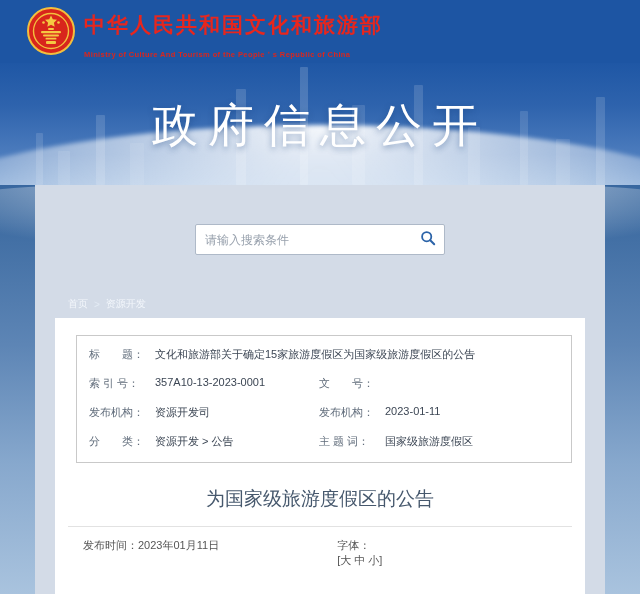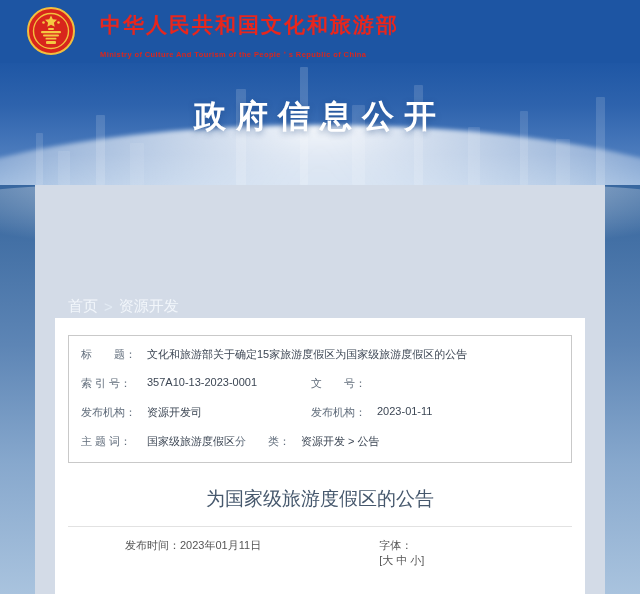--- a/index.html
+++ b/index.html
@@ -7,35 +7,35 @@
   body { font-family:"Liberation Sans","DejaVu Sans",sans-serif; }
 
   .page { position:relative; width:640px; height:594px;
     background:linear-gradient(180deg,#2c60a6 0%,#39689f 34%,#5d85b5 58%,#87a8cd 78%,#a9c3de 100%);
   }
 
   
   .gov-header { position:absolute; top:0; left:0; width:640px; height:63px;
     background:#1d55a3; z-index:5; }
   .emblem { position:absolute; left:27px; top:7px; width:48px; height:48px; }
-  .ministry-names { position:absolute; left:100px; top:11px; }
+  .ministry-names { position:absolute; left:84px; top:11px; }
   .ministry-cn { font-size:21px; font-weight:bold; color:#e8261d; letter-spacing:2px;
     font-family:"Liberation Serif","DejaVu Serif",serif; }
   .ministry-en { margin-top:11px; font-size:7.5px; font-weight:bold; color:#d9271e; letter-spacing:.4px; }
 
   
   .banner { position:absolute; top:63px; left:0; width:640px; height:122px;
     background:linear-gradient(180deg,#1f57a5 0%,#2e63ad 35%,#4c7cbd 75%,#7ba3d4 100%);
     overflow:hidden; z-index:4; }
   .bldg { position:absolute; bottom:0; background:rgba(255,255,255,.28); border-radius:1px; }
   .banner-glow { position:absolute; left:-120px; bottom:-150px; width:880px; height:210px;
     border-radius:50%; background:radial-gradient(ellipse at 50% 0%, rgba(255,255,255,.95) 0%, rgba(255,255,255,.45) 45%, rgba(255,255,255,0) 72%);
     filter:blur(2px); }
   .banner-title { position:absolute; top:32px; width:100%; text-align:center;
-    font-size:32px; font-weight:bold; color:#ffffff; letter-spacing:10px;
+    font-size:46px; font-weight:normal; color:#ffffff; letter-spacing:10px;
     text-shadow:0 2px 6px rgba(20,60,120,.45);
     font-family:"Liberation Sans","DejaVu Sans",sans-serif; }
 
   
   .horizon { position:absolute; top:178px; left:-140px; width:920px; height:80px;
     border-radius:50%;
     background:radial-gradient(ellipse at 50% 0%, rgba(255,255,255,.85), rgba(255,255,255,0) 70%);
     z-index:1; }
 
   
@@ -45,44 +45,44 @@
   .search-wrap { position:absolute; top:39px; left:160px; width:250px; height:31px;
     background:#ffffff; border:1px solid #aeb9c8; border-radius:2px;
     display:flex; align-items:center; }
   .search-input { flex:1; height:100%; border:none; outline:none; background:transparent;
     padding:0 6px 0 9px; font-size:12px; color:#333;
     font-family:"Liberation Sans","DejaVu Sans",sans-serif; }
   .search-input::placeholder { color:#98a1ad; }
   .search-btn { width:32px; height:100%; border:none; background:transparent; cursor:pointer;
     display:flex; align-items:center; justify-content:center; }
 
-  .breadcrumb { position:absolute; top:112px; left:33px; font-size:15px; color:#f2f6fb;
+  .breadcrumb { position:absolute; top:112px; left:33px; font-size:10px; color:#f2f6fb;
     display:flex; gap:6px; align-items:center; }
   .breadcrumb a { color:#f2f6fb; text-decoration:none; cursor:pointer; }
   .crumb-sep { color:#e3ebf4; }
 
   
   .white-panel { position:absolute; top:133px; left:20px; width:530px; height:276px;
     background:#ffffff; }
 
-  .meta-table { margin:17px 13px 0 13px; border:1px solid #c9c9c9; padding:4px 0 6px 0;
+  .meta-table { margin:17px 13px 0 21px; border:1px solid #c9c9c9; padding:4px 0 6px 0;
     font-size:11px; }
   .meta-row { display:flex; padding:7px 0 7px 12px; }
   .meta-cell { display:flex; }
   .meta-cell.col1 { width:230px; flex:none; }
   .meta-cell.full { width:auto; }
   .meta-label { color:#5f6b7a; flex:none; width:66px; }
   .meta-value { color:#3c4654; }
 
   .article-title { margin-top:20px; text-align:center; font-size:19px; color:#46586d;
     line-height:1.65; font-family:"Liberation Serif","DejaVu Serif",serif; }
 
   .title-divider { margin:12px 13px 0 13px; border-top:1px solid #e2e2e2; }
 
-  .pub-row { display:flex; margin-top:11px; padding-left:70px; font-size:11px; color:#555; }
+  .pub-row { display:flex; margin-top:11px; padding-left:28px; font-size:11px; color:#555; }
   .pub-time { display:flex; }
   .font-size-ctl { margin-left:118px; display:flex; color:#555;flex-direction:column; }
   .font-size-ctl .opts { cursor:pointer; color:#555; }
 </style>
 </head>
 <body>
 
 <div class="page">
 
   <div class="gov-header">
@@ -121,20 +121,31 @@
     <div class="bldg" style="left:556px; width:14px; height:46px; opacity:.35"></div>
     <div class="bldg" style="left:596px; width:9px;  height:88px; opacity:.5"></div>
     <div class="banner-glow"></div>
     <div class="banner-title">政府信息公开</div>
   </div>
 
   <div class="horizon"></div>
 
   <div class="content-panel">
 
+    <div class="search-wrap">
+      <input class="search-input" type="text" placeholder="请输入搜索条件" style="">
+      <button class="search-btn">
+        <span>
+          <svg width="16" height="16" viewBox="0 0 16 16">
+            <circle cx="6.7" cy="6.7" r="4.6" fill="none" stroke="#2b63a8" stroke-width="1.8"></circle>
+            <line x1="10.2" y1="10.2" x2="14.2" y2="14.2" stroke="#2b63a8" stroke-width="2" stroke-linecap="round"></line>
+          </svg>
+        </span>
+      </button>
+    </div>
 
     <div class="breadcrumb">
       <a>首页</a>
       <span class="crumb-sep">&gt;</span>
       <a>资源开发</a>
     </div>
 
     <div class="white-panel">
 
       <div class="meta-table">
@@ -158,27 +169,27 @@
           <div class="meta-cell col1">
             <span class="meta-label">发布机构：</span>
             <span class="meta-value">资源开发司</span>
           </div>
           <div class="meta-cell">
             <span class="meta-label">发布机构：</span>
             <span class="meta-value">2023-01-11</span>
           </div>
         </div>
         <div class="meta-row">
+          <div class="meta-cell col1">
+            <span class="meta-label">分　　类：</span>
+            <span class="meta-value">资源开发 &gt; 公告</span>
+          </div>
           <div class="meta-cell">
             <span class="meta-label">主 题 词：</span>
             <span class="meta-value">国家级旅游度假区</span>
-          </div>
-          <div class="meta-cell col1">
-            <span class="meta-label">分　　类：</span>
-            <span class="meta-value">资源开发 &gt; 公告</span>
           </div>
         </div>
       </div>
 
       <div class="article-title">
         <div>为国家级旅游度假区的公告</div>
       </div>
 
       <div class="title-divider"></div>
 

